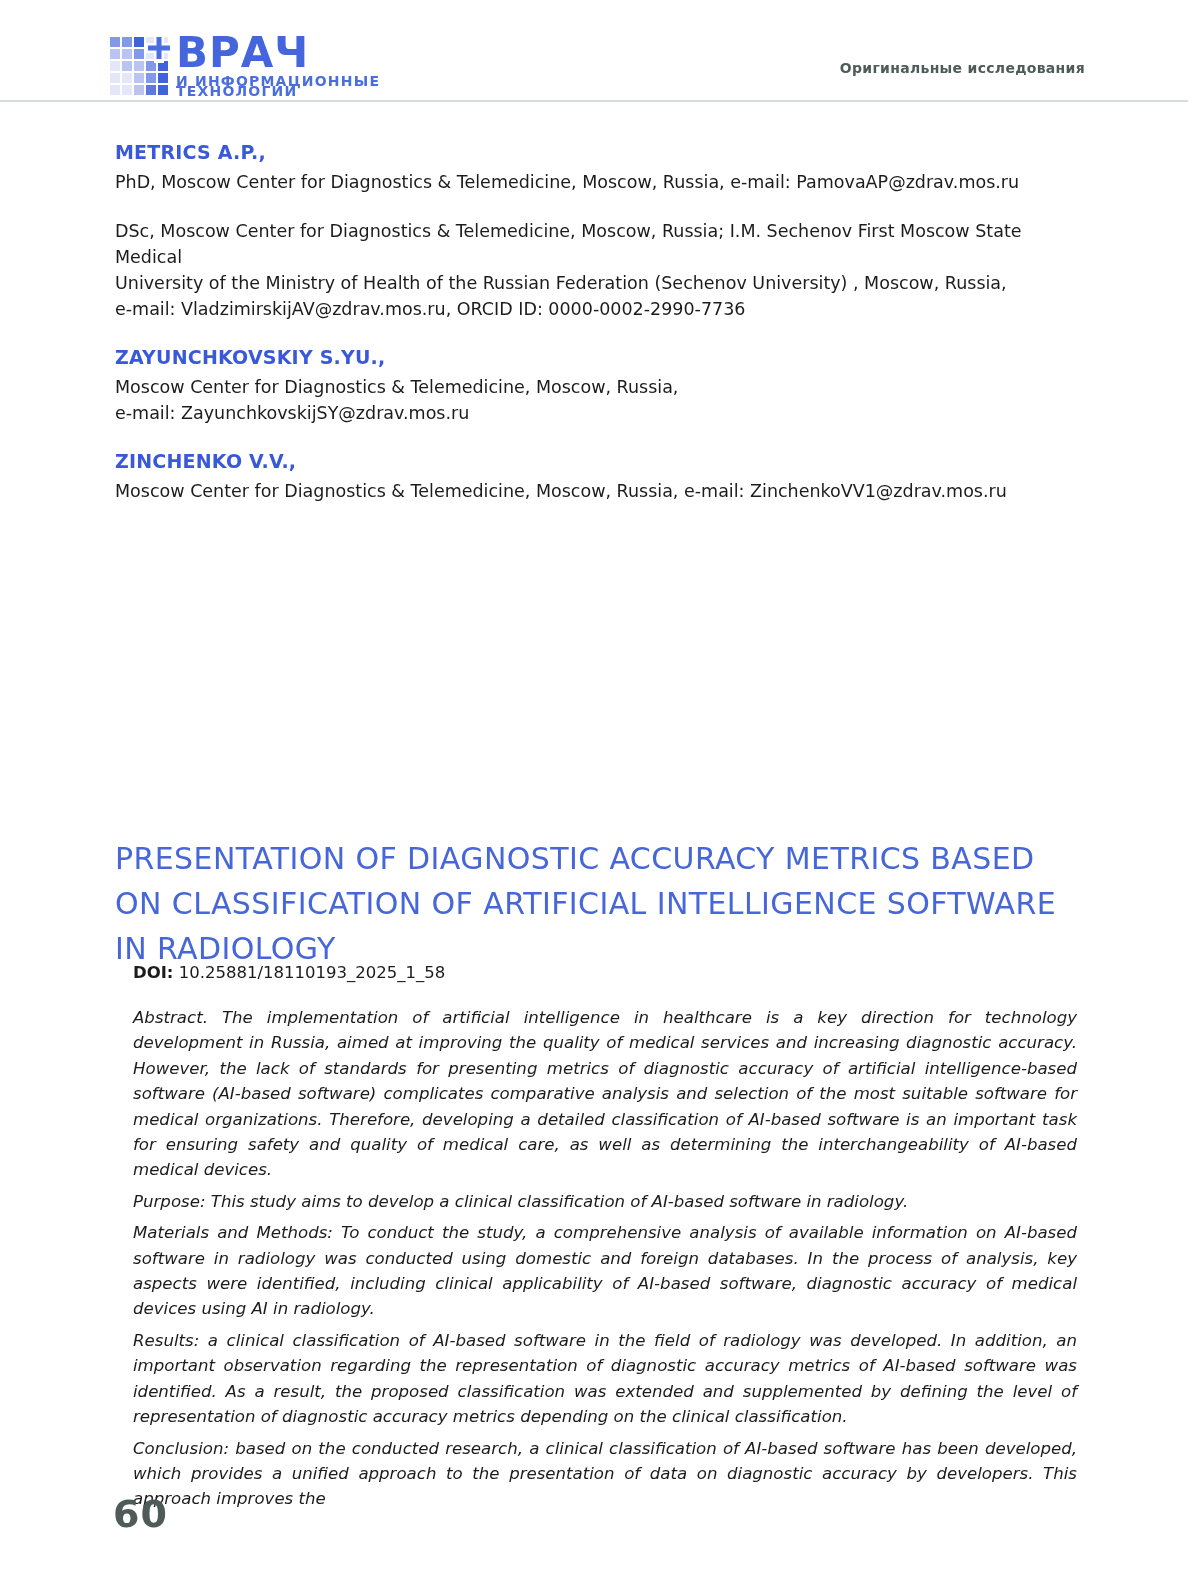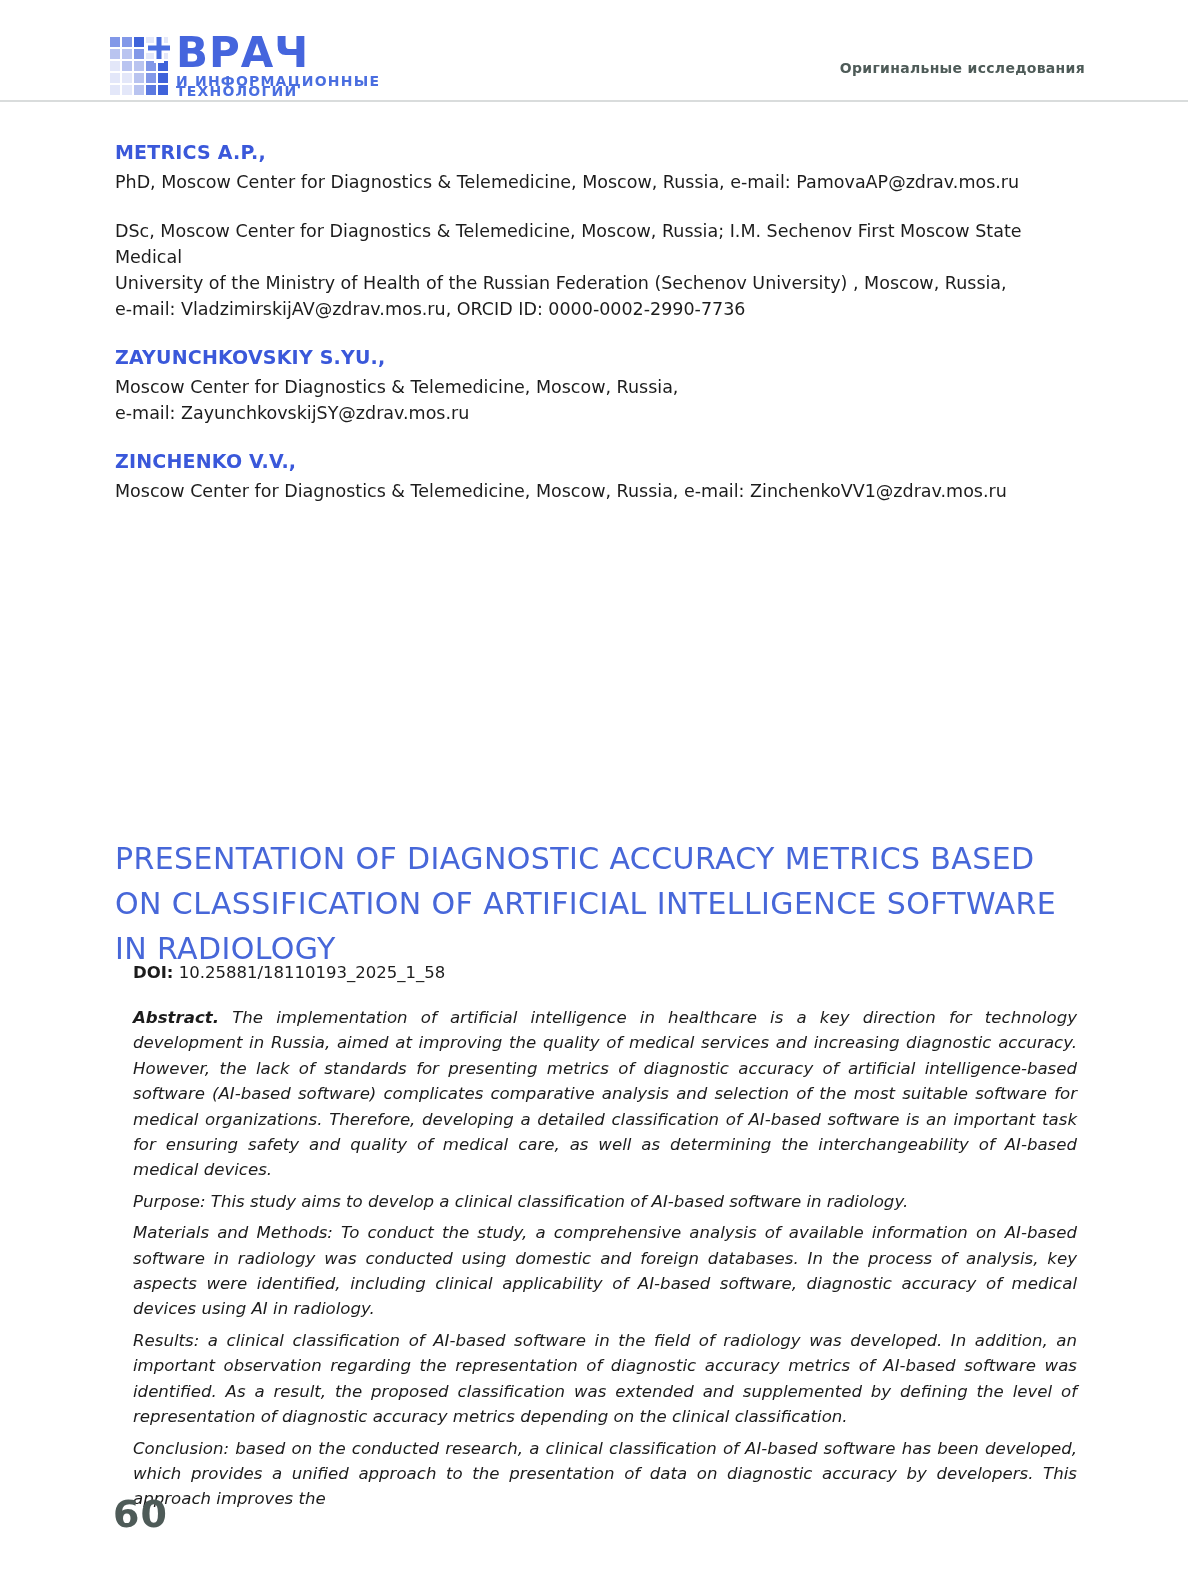--- a/index.html
+++ b/index.html
@@ -55,21 +55,21 @@
     position:absolute;top:836px;left:115px;width:960px;
     color:var(--title-blue);font-weight:400;font-size:30px;line-height:45px;letter-spacing:0.4px;
   }
   .doi-line{position:absolute;top:963px;left:133px;font-size:16.5px;}
   .doi-label{font-weight:700;}
   .abstract{
     position:absolute;top:1005px;left:133px;width:944px;
     font-style:italic;font-size:16.6px;line-height:25.4px;
   }
   .abstract p{margin:0 0 6px 0;text-align:justify;text-align-last:left;}
-  .abstract .lead{font-weight:700;margin-top:8px;}
+  .abstract .lead{font-weight:400;margin-top:8px;}
 
   
   .page-number{
     position:absolute;top:1492px;left:113px;
     font-size:38px;font-weight:800;color:var(--header-gray);letter-spacing:1px;
   }
 </style>
 </head>
 <body>
 

